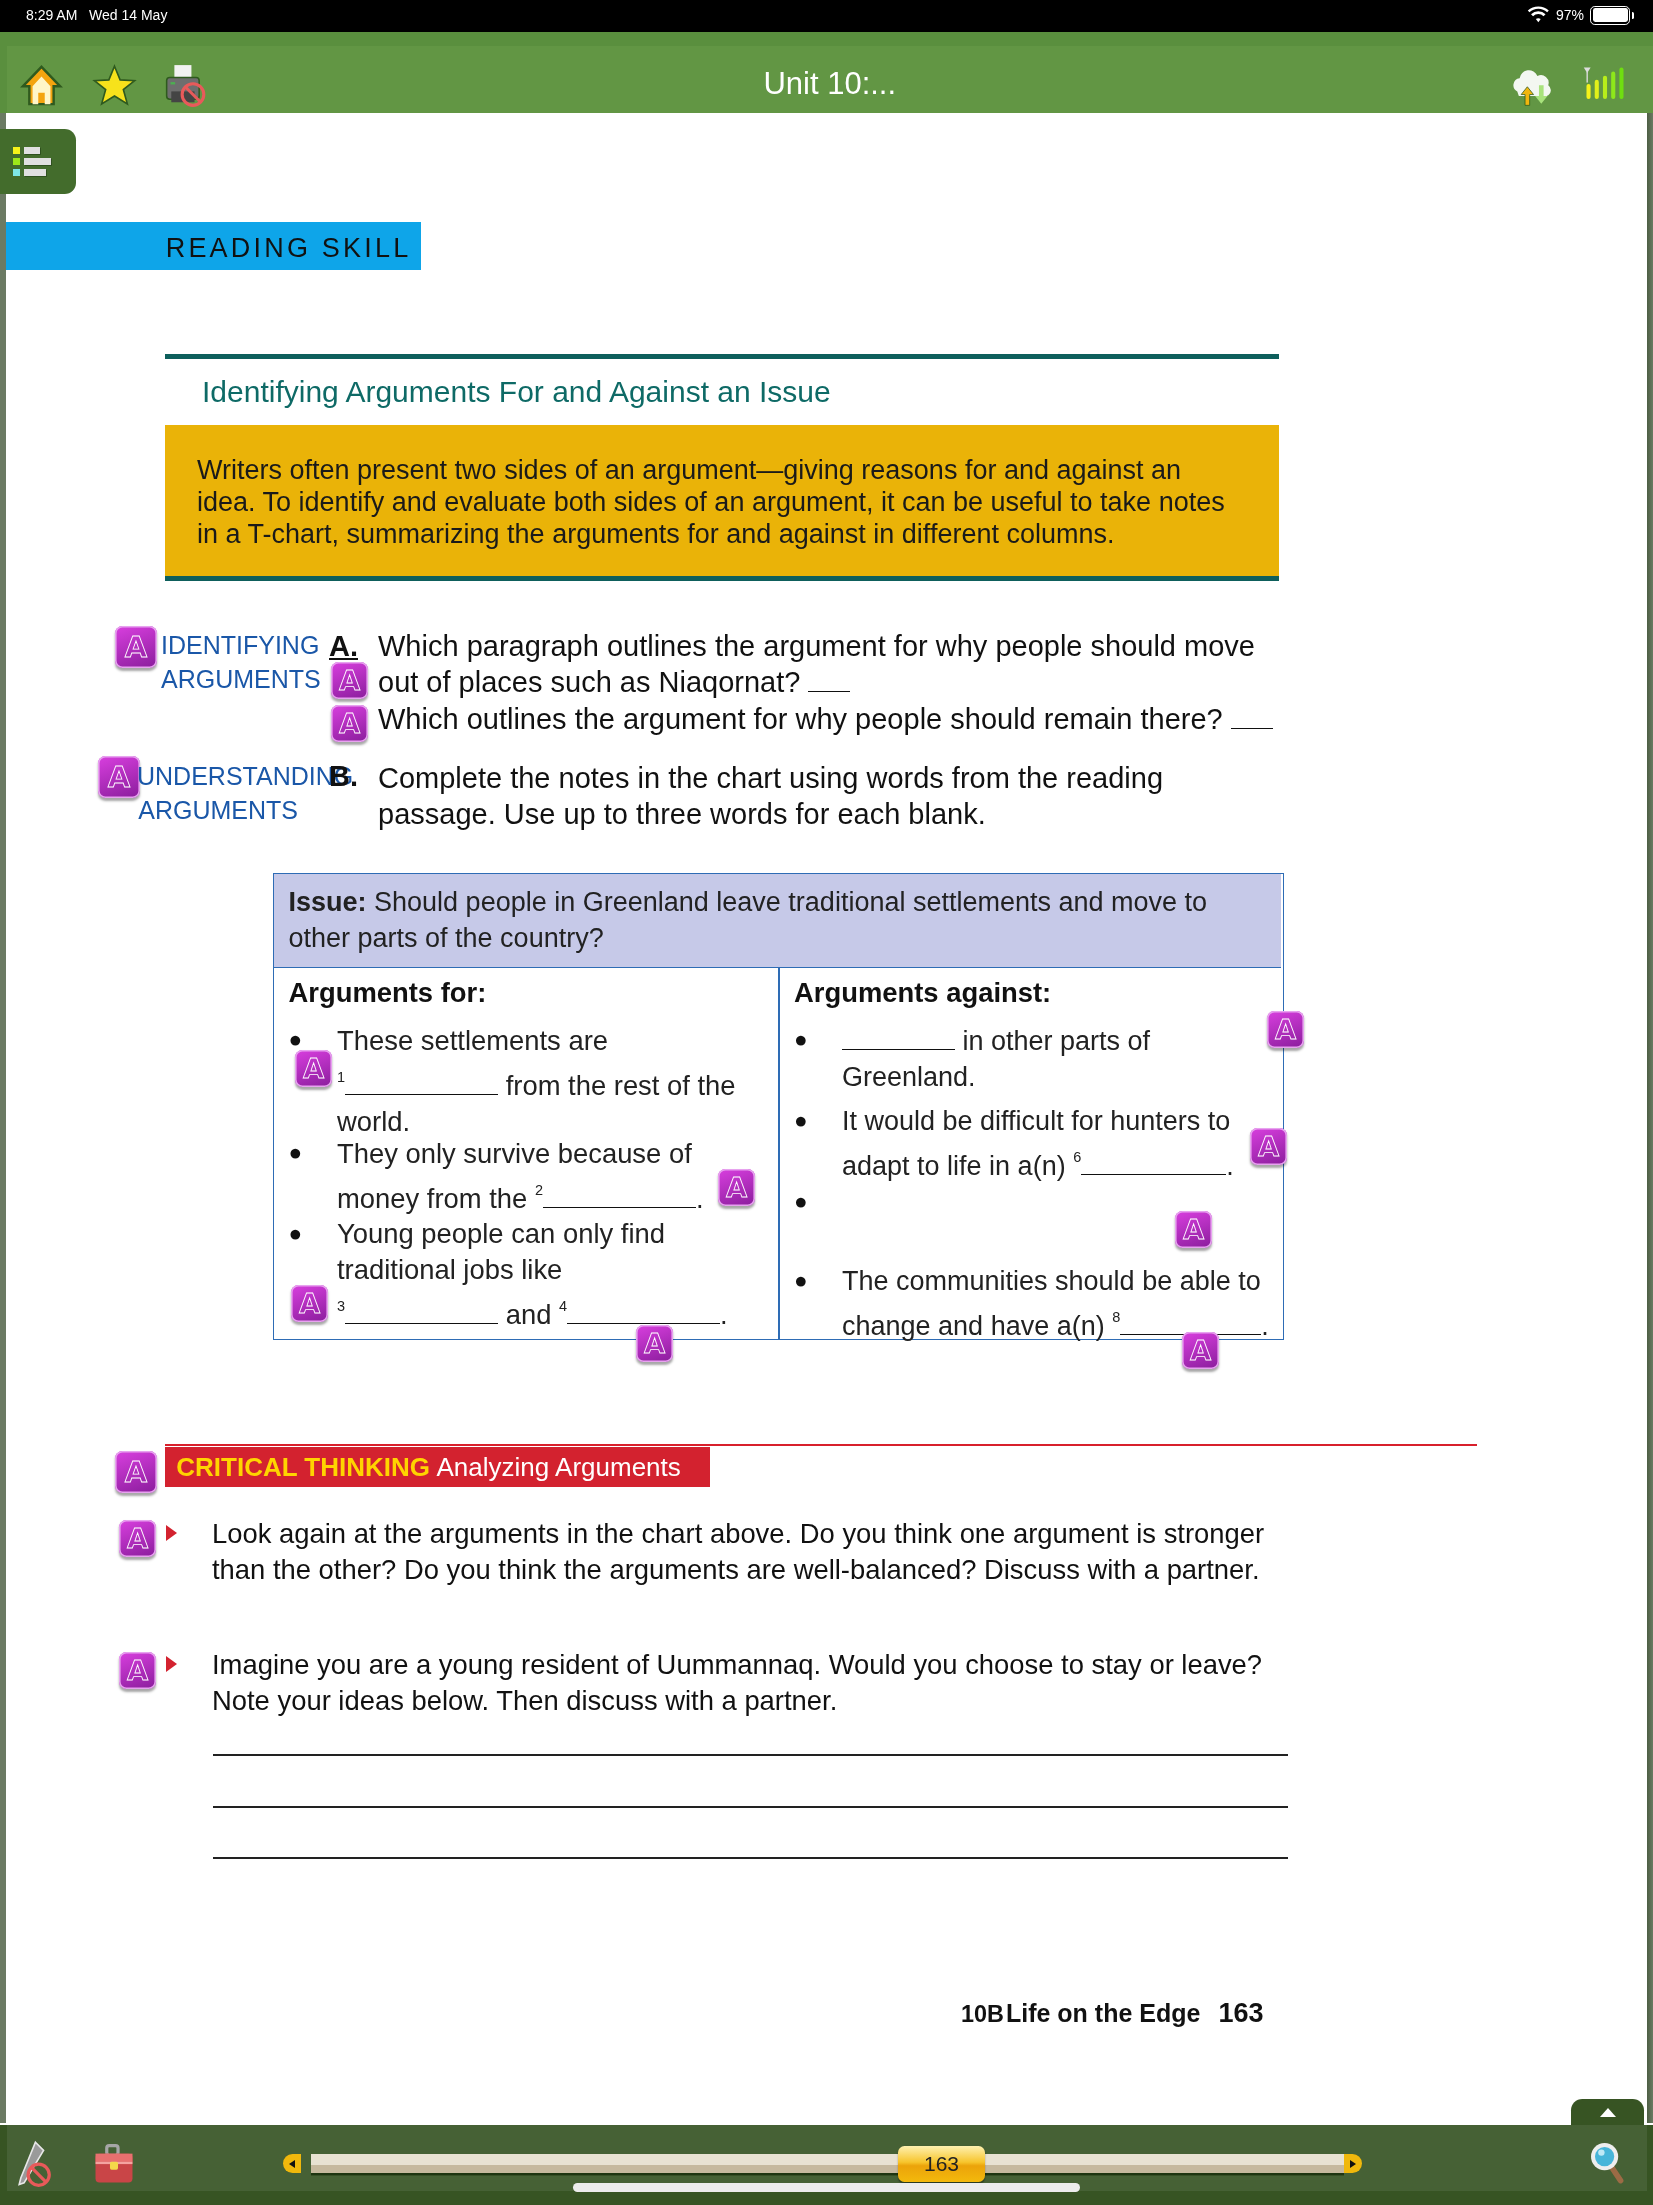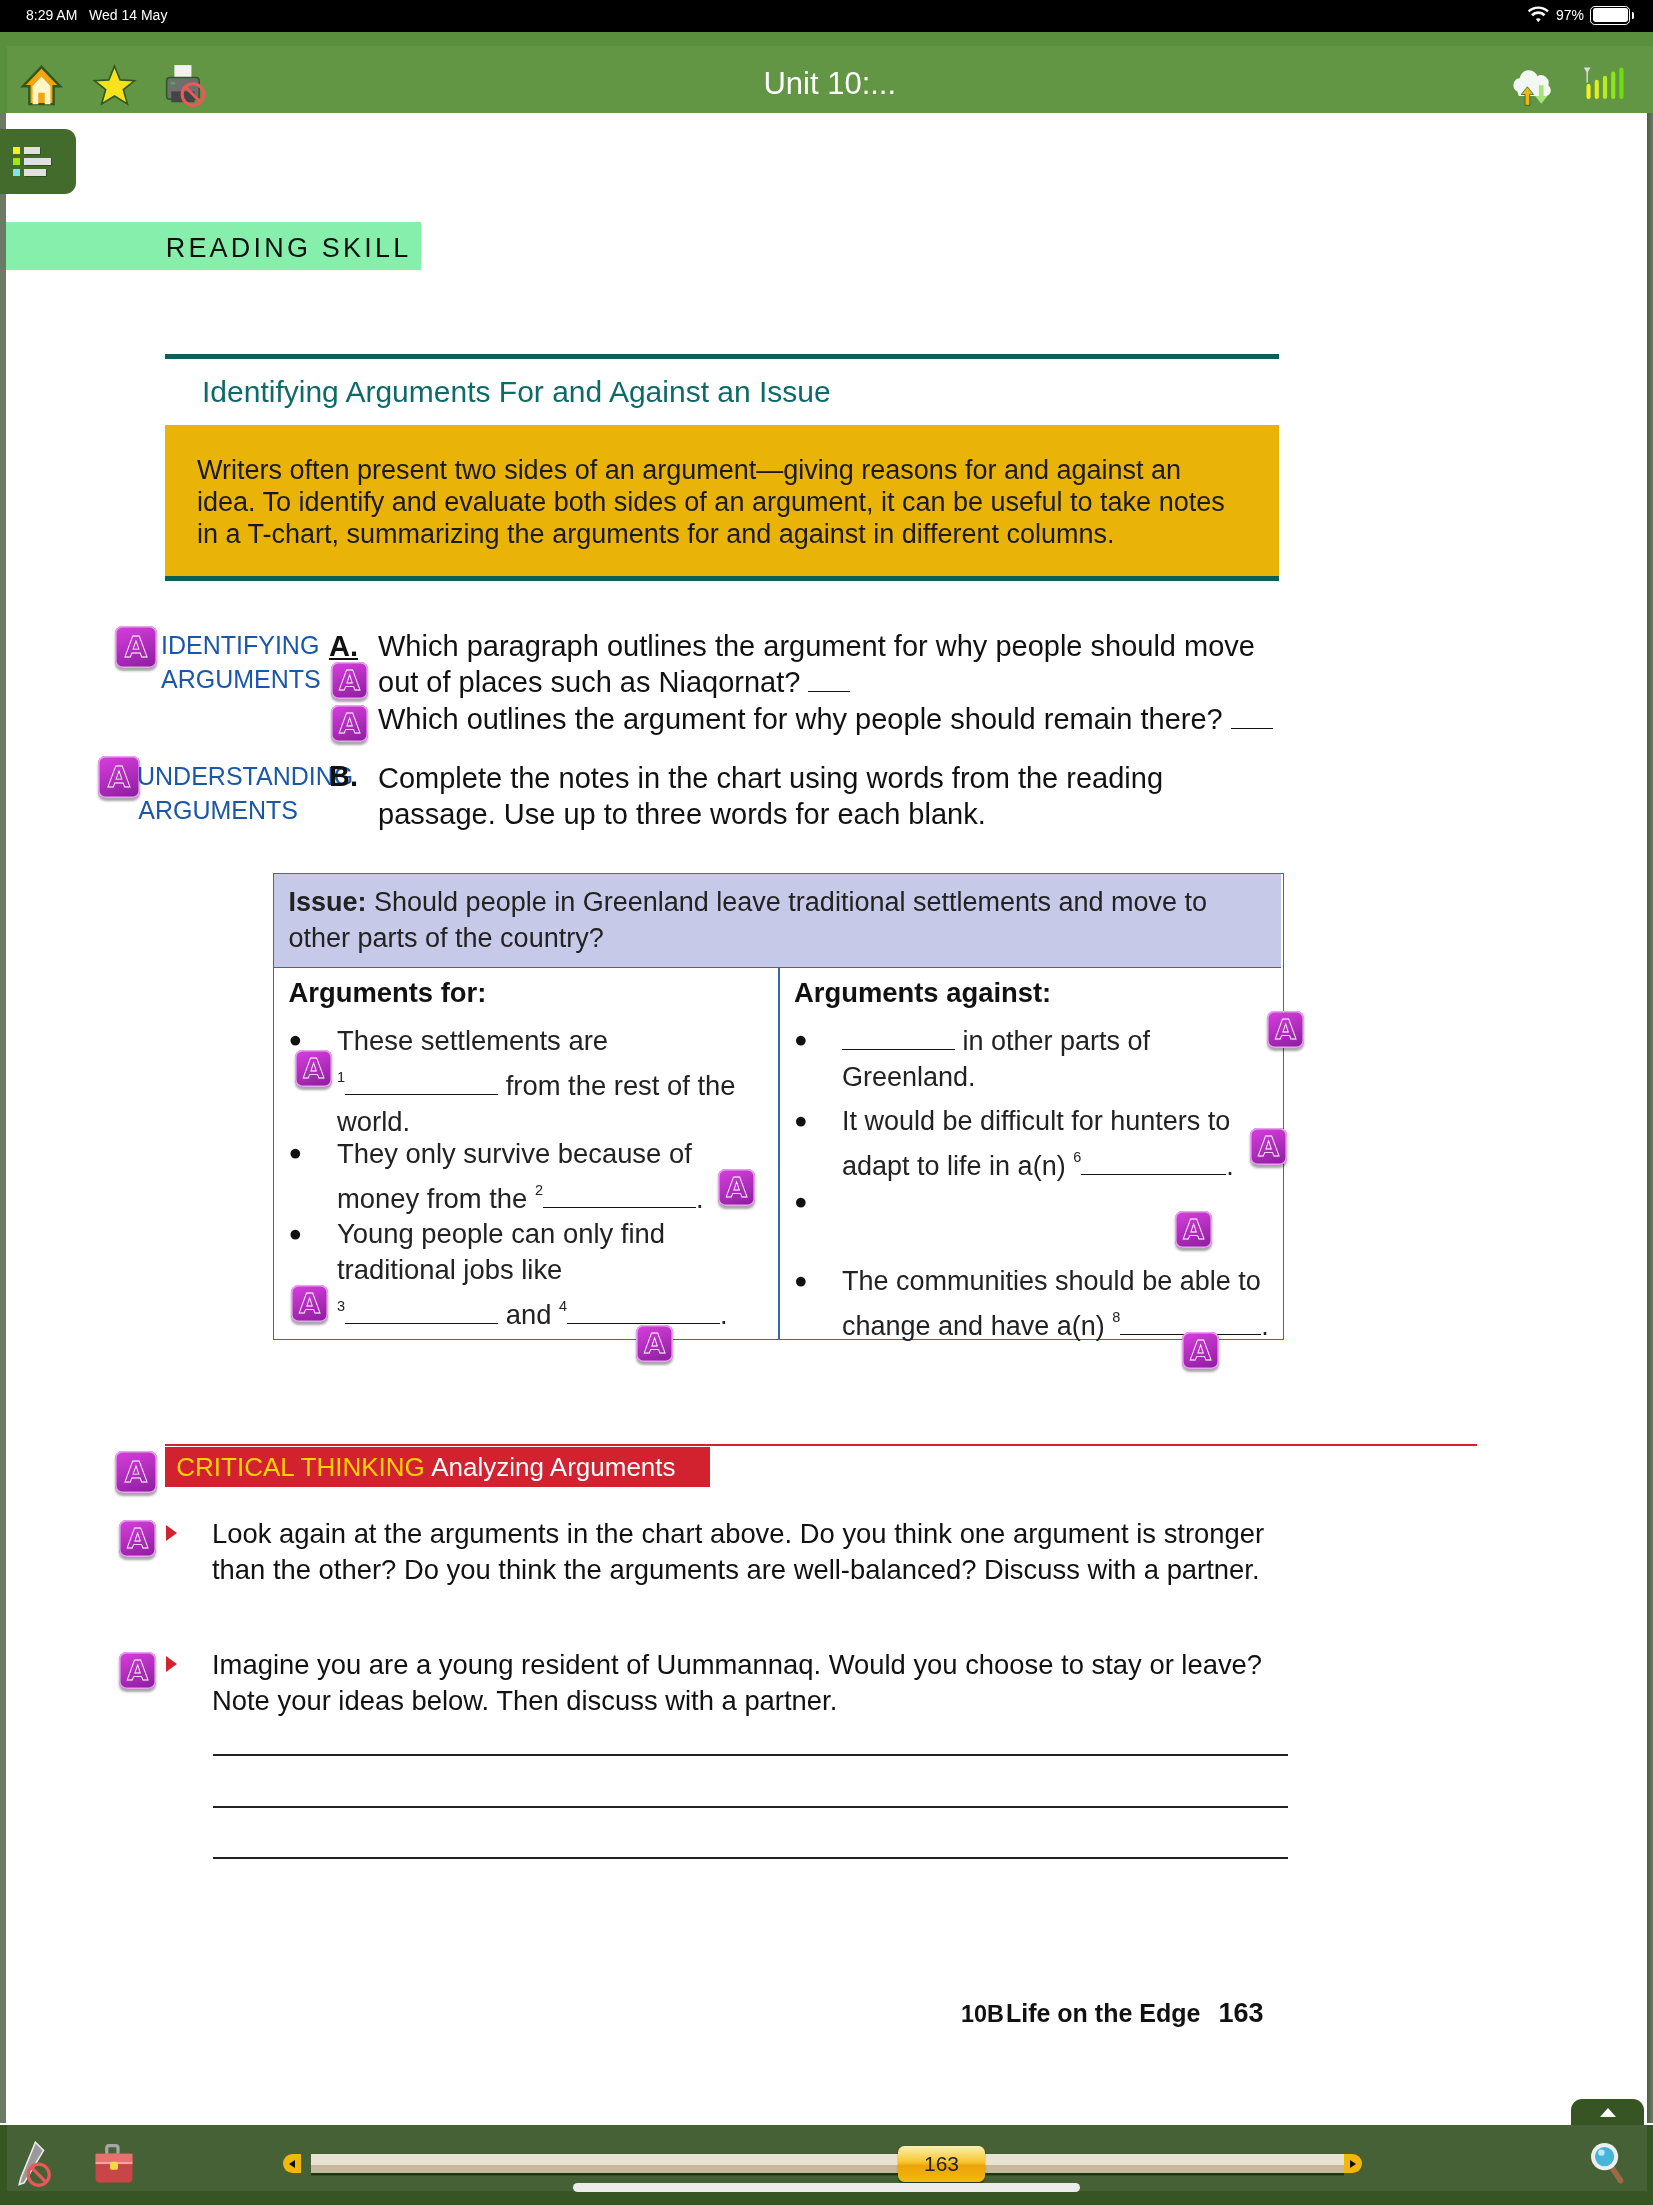--- a/index.html
+++ b/index.html
@@ -23,21 +23,21 @@
   
   #left-edge { position: absolute; left: 0; top: 113px; width: 5.7px; height: 2010px; background: #6b7a63; }
   #right-edge { position: absolute; left: 1647px; top: 113px; width: 6.5px; height: 2010px; background: linear-gradient(90deg,#4d5e44,#6f8067); }
 
   #toc-button { position: absolute; left: 0; top: 129px; width: 76px; height: 65px; background: #436c2c; border-radius: 0 11.3px 11.3px 0; cursor: pointer; }
   #toc-button .row { position: absolute; left: 13px; height: 8px; display: flex; gap: 4px; }
   #toc-button .sq { width: 6.5px; height: 6.5px; }
   #toc-button .bar { height: 6.5px; background: #e0e0e0; box-shadow: 0.8px 0.8px 0 #2a4a1c; }
 
   
-  #reading-skill { position: absolute; left: 5.7px; top: 222px; width: 415px; height: 48px; background: #86efac; }
+  #reading-skill { position: absolute; left: 5.7px; top: 222px; width: 415px; height: 48px; background: #0ea5e9; }
   #reading-skill span { position: absolute; left: 160px; top: 11.3px; font-size: 27px; letter-spacing: 3.2px; color: #111; }
 
   
   .teal-rule { position: absolute; left: 165px; width: 1114px; height: 4.8px; background: #0e5f5c; }
   #skill-heading { position: absolute; left: 165px; top: 375px; font-size: 30px; color: #0e6a66; margin-left: 37px; }
   #skill-box { position: absolute; left: 165px; top: 425px; width: 1114px; height: 153px; background: #eab308; padding: 29px 32px; font-size: 27px; line-height: 32px; color: #1a1a1a; }
 
   
   .anno { position: absolute; width: 37px; height: 37px; border-radius: 7.3px; background: linear-gradient(160deg,#d93fdf,#8a1d9c); box-shadow: 0 2.4px 2.4px rgba(0,0,0,0.35), inset 0 0 0 1.6px #e7a3ef; display: flex; align-items: center; justify-content: center; cursor: pointer; }
   .anno span { color: #fff; font-weight: bold; font-size: 27.4px; -webkit-text-stroke: 0.8px #fff; color: transparent; font-family: "DejaVu Sans", sans-serif; }
@@ -54,21 +54,21 @@
   #col-divider { position: absolute; left: 504px; top: 94px; width: 1.6px; height: 371px; background: #2e6cb5; }
   .col-head { position: absolute; top: 103px; font-weight: bold; font-size: 27.4px; color: #111; }
   .bullet { position: absolute; font-size: 22.6px; color: #111; }
   .arg-text { position: absolute; font-size: 27.4px; line-height: 36px; color: #222; }
   .blank { display: inline-block; border-bottom: 1.6px solid #111; height: 26px; vertical-align: baseline; }
   sup { font-size: 14.5px; vertical-align: 13px; }
 
   
   #ct-rule { position: absolute; left: 165px; top: 1444px; width: 1312px; height: 2.4px; background: #d8202c; }
   #ct-bar { position: absolute; left: 165px; top: 1447px; width: 545px; height: 40px; background: #d3222f; padding: 4.8px 11.3px; font-size: 26px; }
-  #ct-bar .b { color: #ffd400; font-weight: normal; }
+  #ct-bar .b { color: #ffd400; font-weight: bold; }
   #ct-bar .n { color: #fff; margin-left: 6.5px; }
   .red-arrow { position: absolute; width: 0; height: 0; border-top: 8px solid transparent; border-bottom: 8px solid transparent; border-left: 11.3px solid #d3222f; }
   .ct-text { position: absolute; left: 212px; font-size: 27.4px; line-height: 36px; color: #111; width: 1098px; }
   .write-line { position: absolute; left: 213px; width: 1075px; height: 2.4px; background: #222; cursor: text; }
 
   #footer { position: absolute; left: 961px; top: 1998px; font-size: 25px; font-weight: bold; color: #111; }
   #footer .unit { font-size: 23.4px; margin-right: 2px; }
   #footer .pg { font-size: 27px; margin-left: 18px; }
 
   

